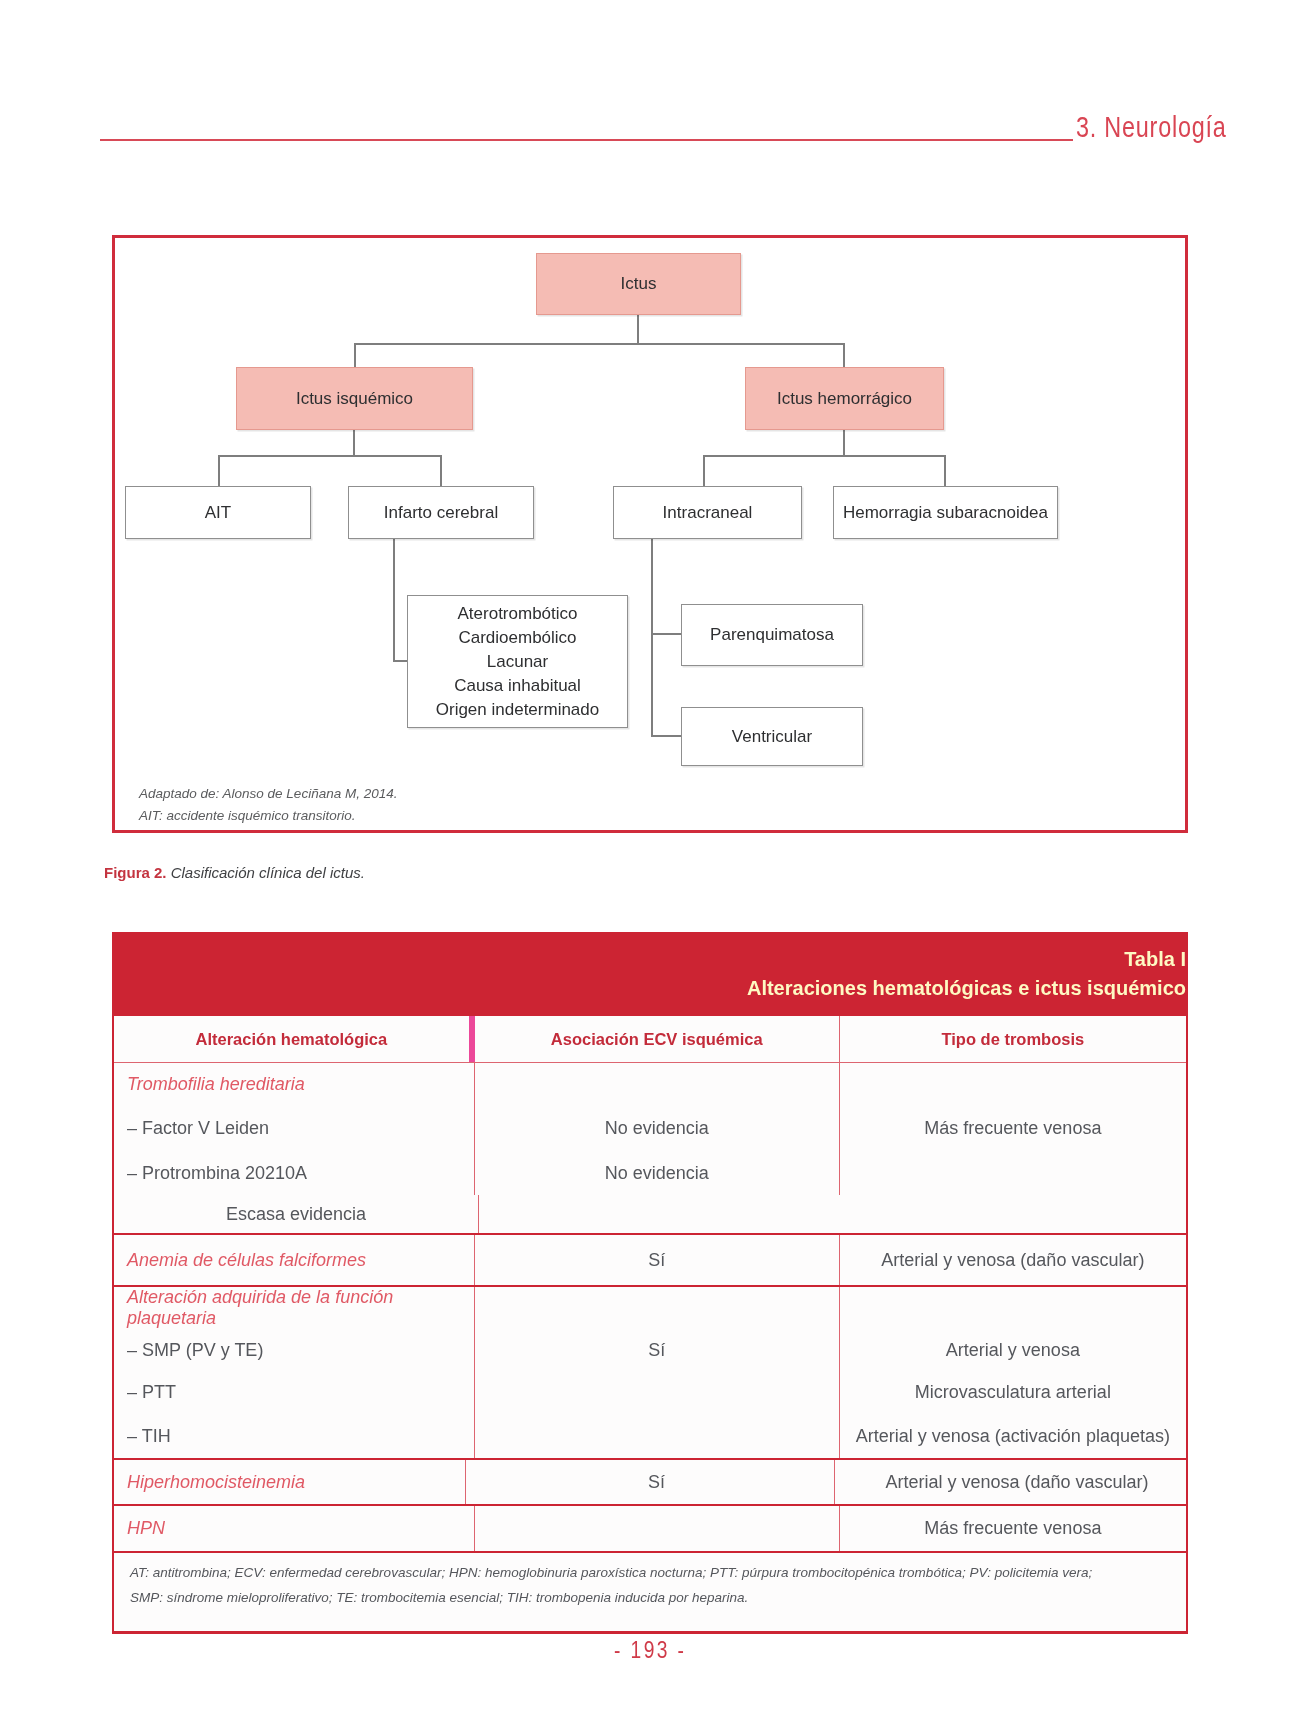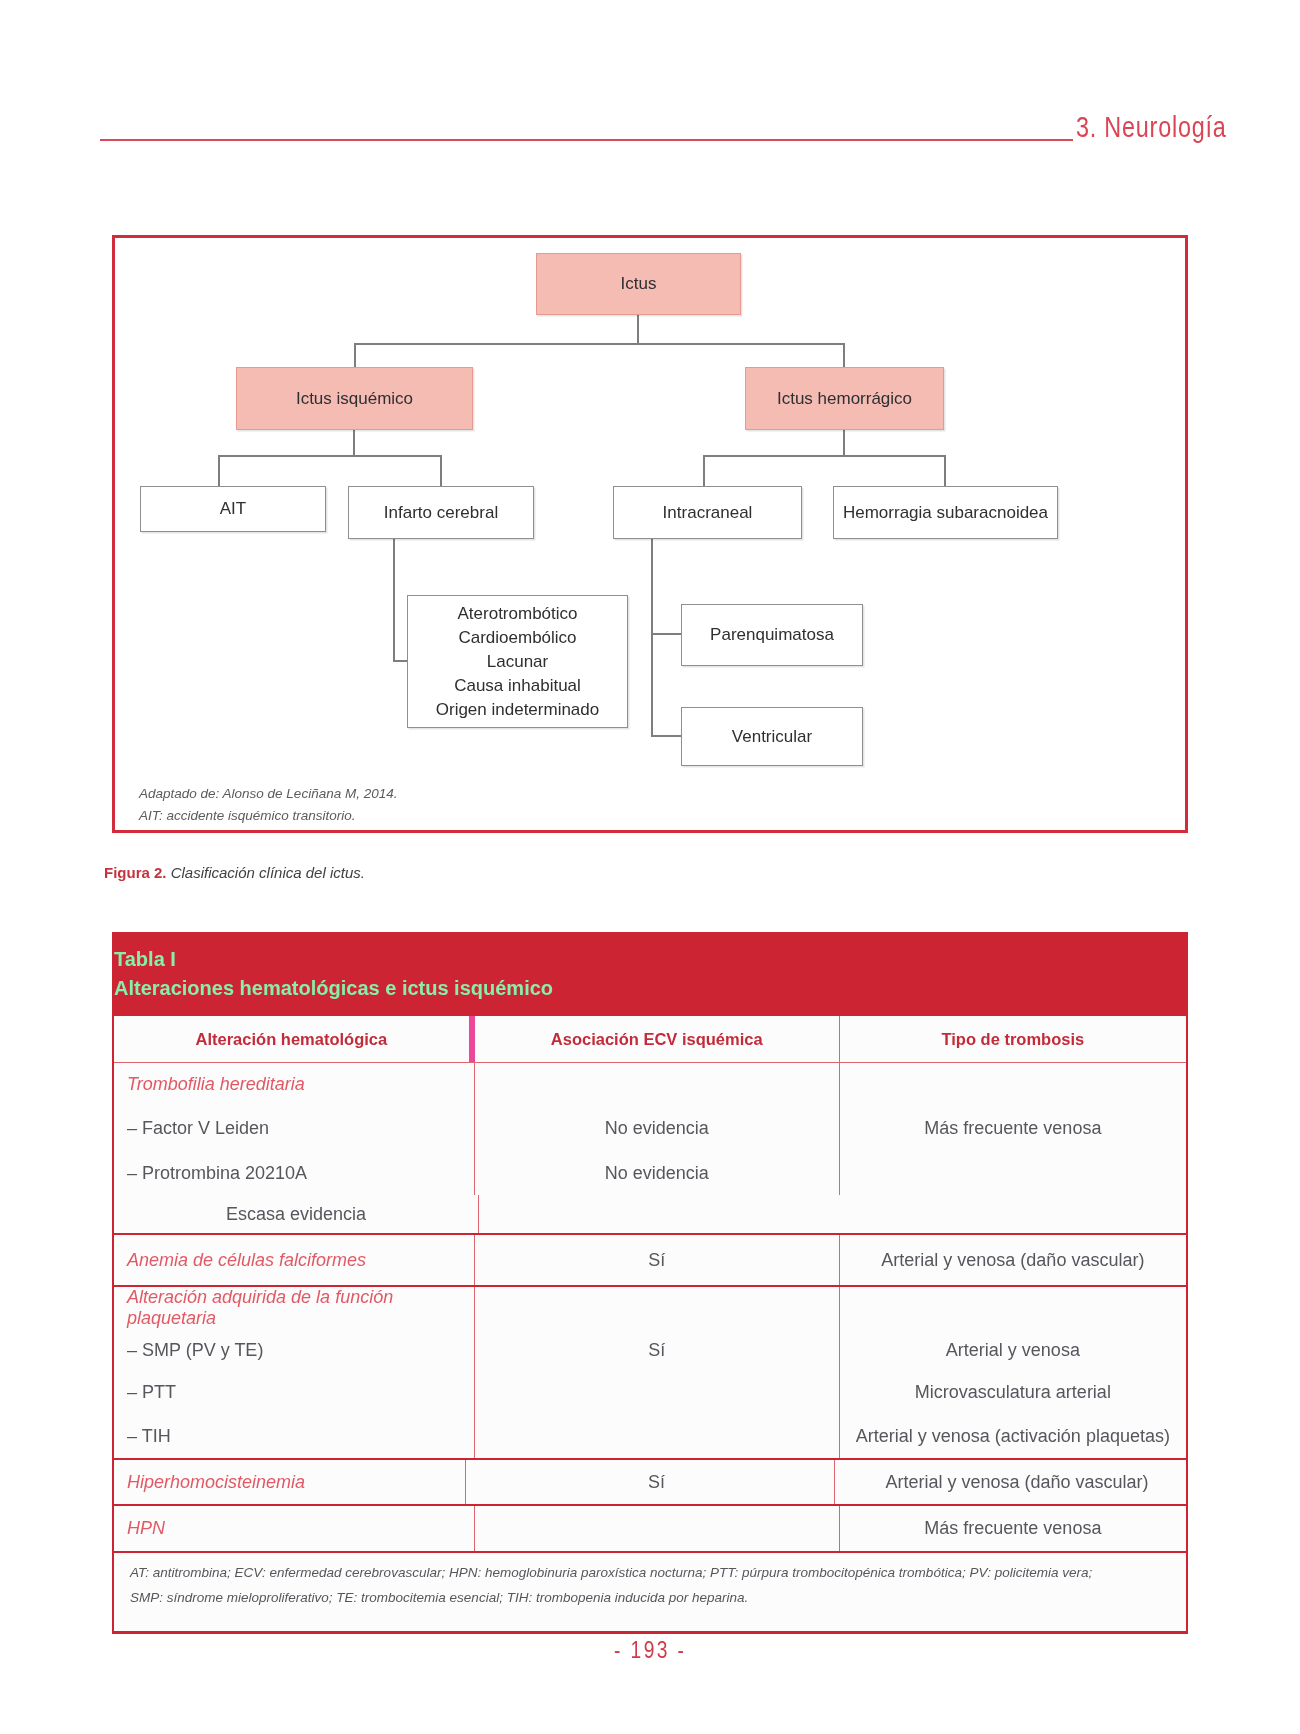--- a/index.html
+++ b/index.html
@@ -31,21 +31,21 @@
     position:absolute;box-sizing:border-box;
     display:flex;align-items:center;justify-content:center;
     font-size:17px;color:#2e2f31;text-align:center;
     background:#ffffff;border:1px solid #8f8f8f;
     box-shadow:1.5px 1.5px 0 rgba(0,0,0,0.10);
   }
   .node.pink{background:#f5bcb4;border:1px solid #e5998f;}
   .n-ictus{left:421px;top:15px;width:205px;height:62px;}
   .n-isquemico{left:121px;top:129px;width:237px;height:63px;}
   .n-hemorragico{left:630px;top:129px;width:199px;height:63px;}
-  .n-ait{left:25px;top:248px;width:186px;height:46px;}
+  .n-ait{left:10px;top:248px;width:186px;height:53px;}
   .n-infarto{left:233px;top:248px;width:186px;height:53px;}
   .n-intracraneal{left:498px;top:248px;width:189px;height:53px;}
   .n-hsa{left:718px;top:248px;width:225px;height:53px;}
   .n-lista{left:292px;top:357px;width:221px;height:133px;flex-direction:column;justify-content:center;}
   .n-lista div{line-height:24px;}
   .n-parenquimatosa{left:566px;top:366px;width:182px;height:62px;}
   .n-ventricular{left:566px;top:469px;width:182px;height:59px;}
   .conn{position:absolute;background:#7e7e7e;}
   .cv{width:2px;} .ch{height:2px;}
   .figure-notes{
@@ -55,21 +55,21 @@
   
   .figure-caption{position:absolute;left:104px;top:864px;font-size:15px;}
   .figure-caption .lab{font-weight:bold;color:#c43440;}
   .figure-caption .txt{font-style:italic;color:#3f4043;}
   
   .table1{
     position:absolute;left:112px;top:932px;width:1076px;
     border:2px solid #cc2433;border-bottom-width:3px;box-sizing:border-box;
     background:#fdfcfc;
   }
-  .t-band{height:82px;background:#cc2433;color:#86efac;text-align:left;}
+  .t-band{height:82px;background:#cc2433;color:#fef9c3;text-align:right;}
   .t-band .l1{padding-top:11px;font-size:20px;font-weight:bold;line-height:28px;}
   .t-band .l2{font-size:20px;font-weight:bold;line-height:30px;}
   .t-cols{display:flex;height:46px;border-bottom:1px solid #dd6570;}
   .t-cols .hc{
     display:flex;align-items:center;justify-content:center;
     font-size:16.5px;font-weight:bold;color:#c32b3a;box-sizing:border-box;
   }
   .c1w{width:33.65%;} .c2w{width:34.05%;} .c3w{width:32.3%;}
   .trow{display:flex;}
   .trow.sep-top{border-top:2px solid #cc2433;}

